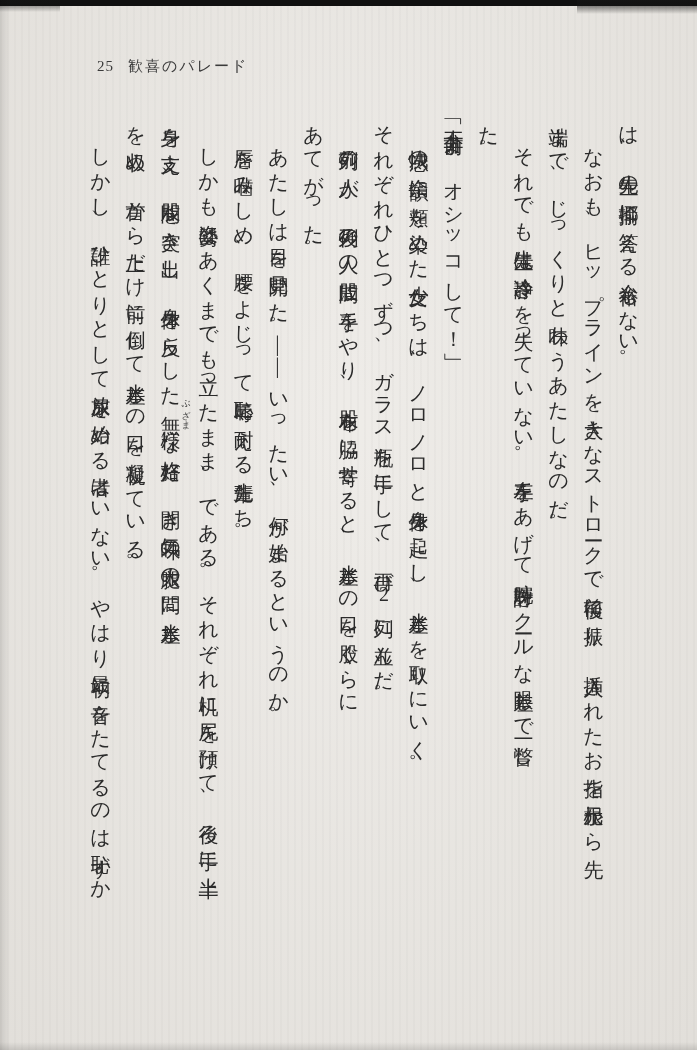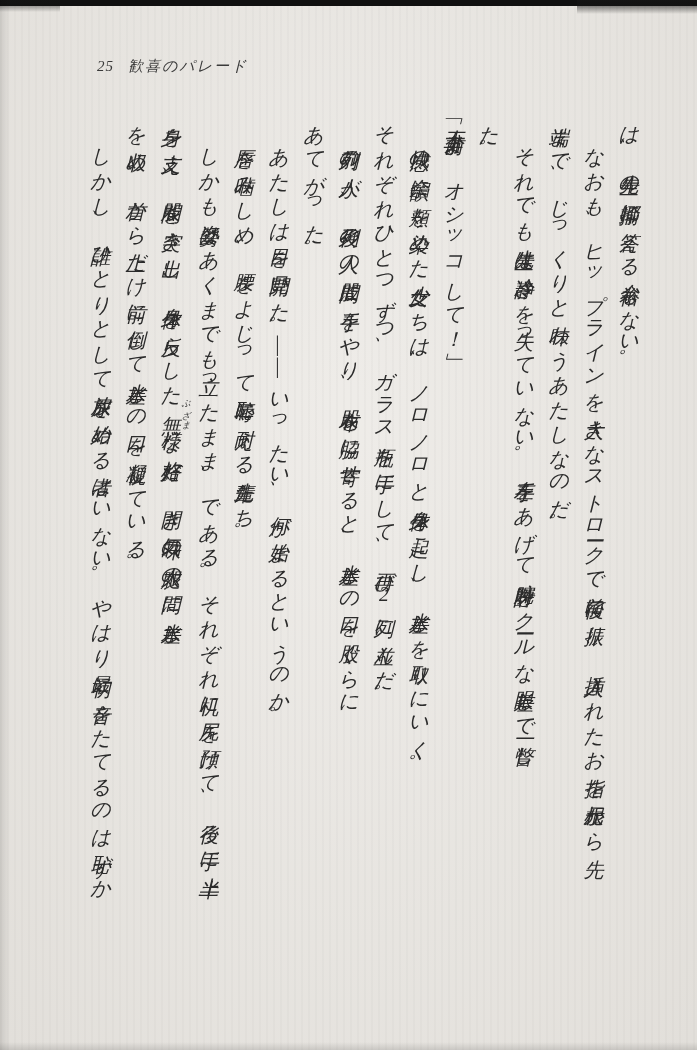--- a/index.html
+++ b/index.html
@@ -93,21 +93,21 @@
   }
   rt {
     font-size: 9px;
     letter-spacing: 0;
     color: #3a3a3a;
   }
 </style>
 </head>
 <body>
 
-<div class="page" style="background-color: rgb(233, 230, 225); font-style: italic;">
+<div class="page" style="background-color: rgb(233, 230, 225);">
   <div class="scan-top"></div>
   <div class="scan-corner-tr"></div>
   <div class="scan-corner-tl"></div>
   <div class="scan-left"></div>
   <div class="scan-bottom"></div>
 
   <div class="header" style="color: rgb(58, 58, 58);">
     <span class="page-num">25</span><span>歓喜のパレード</span>
   </div>
 

